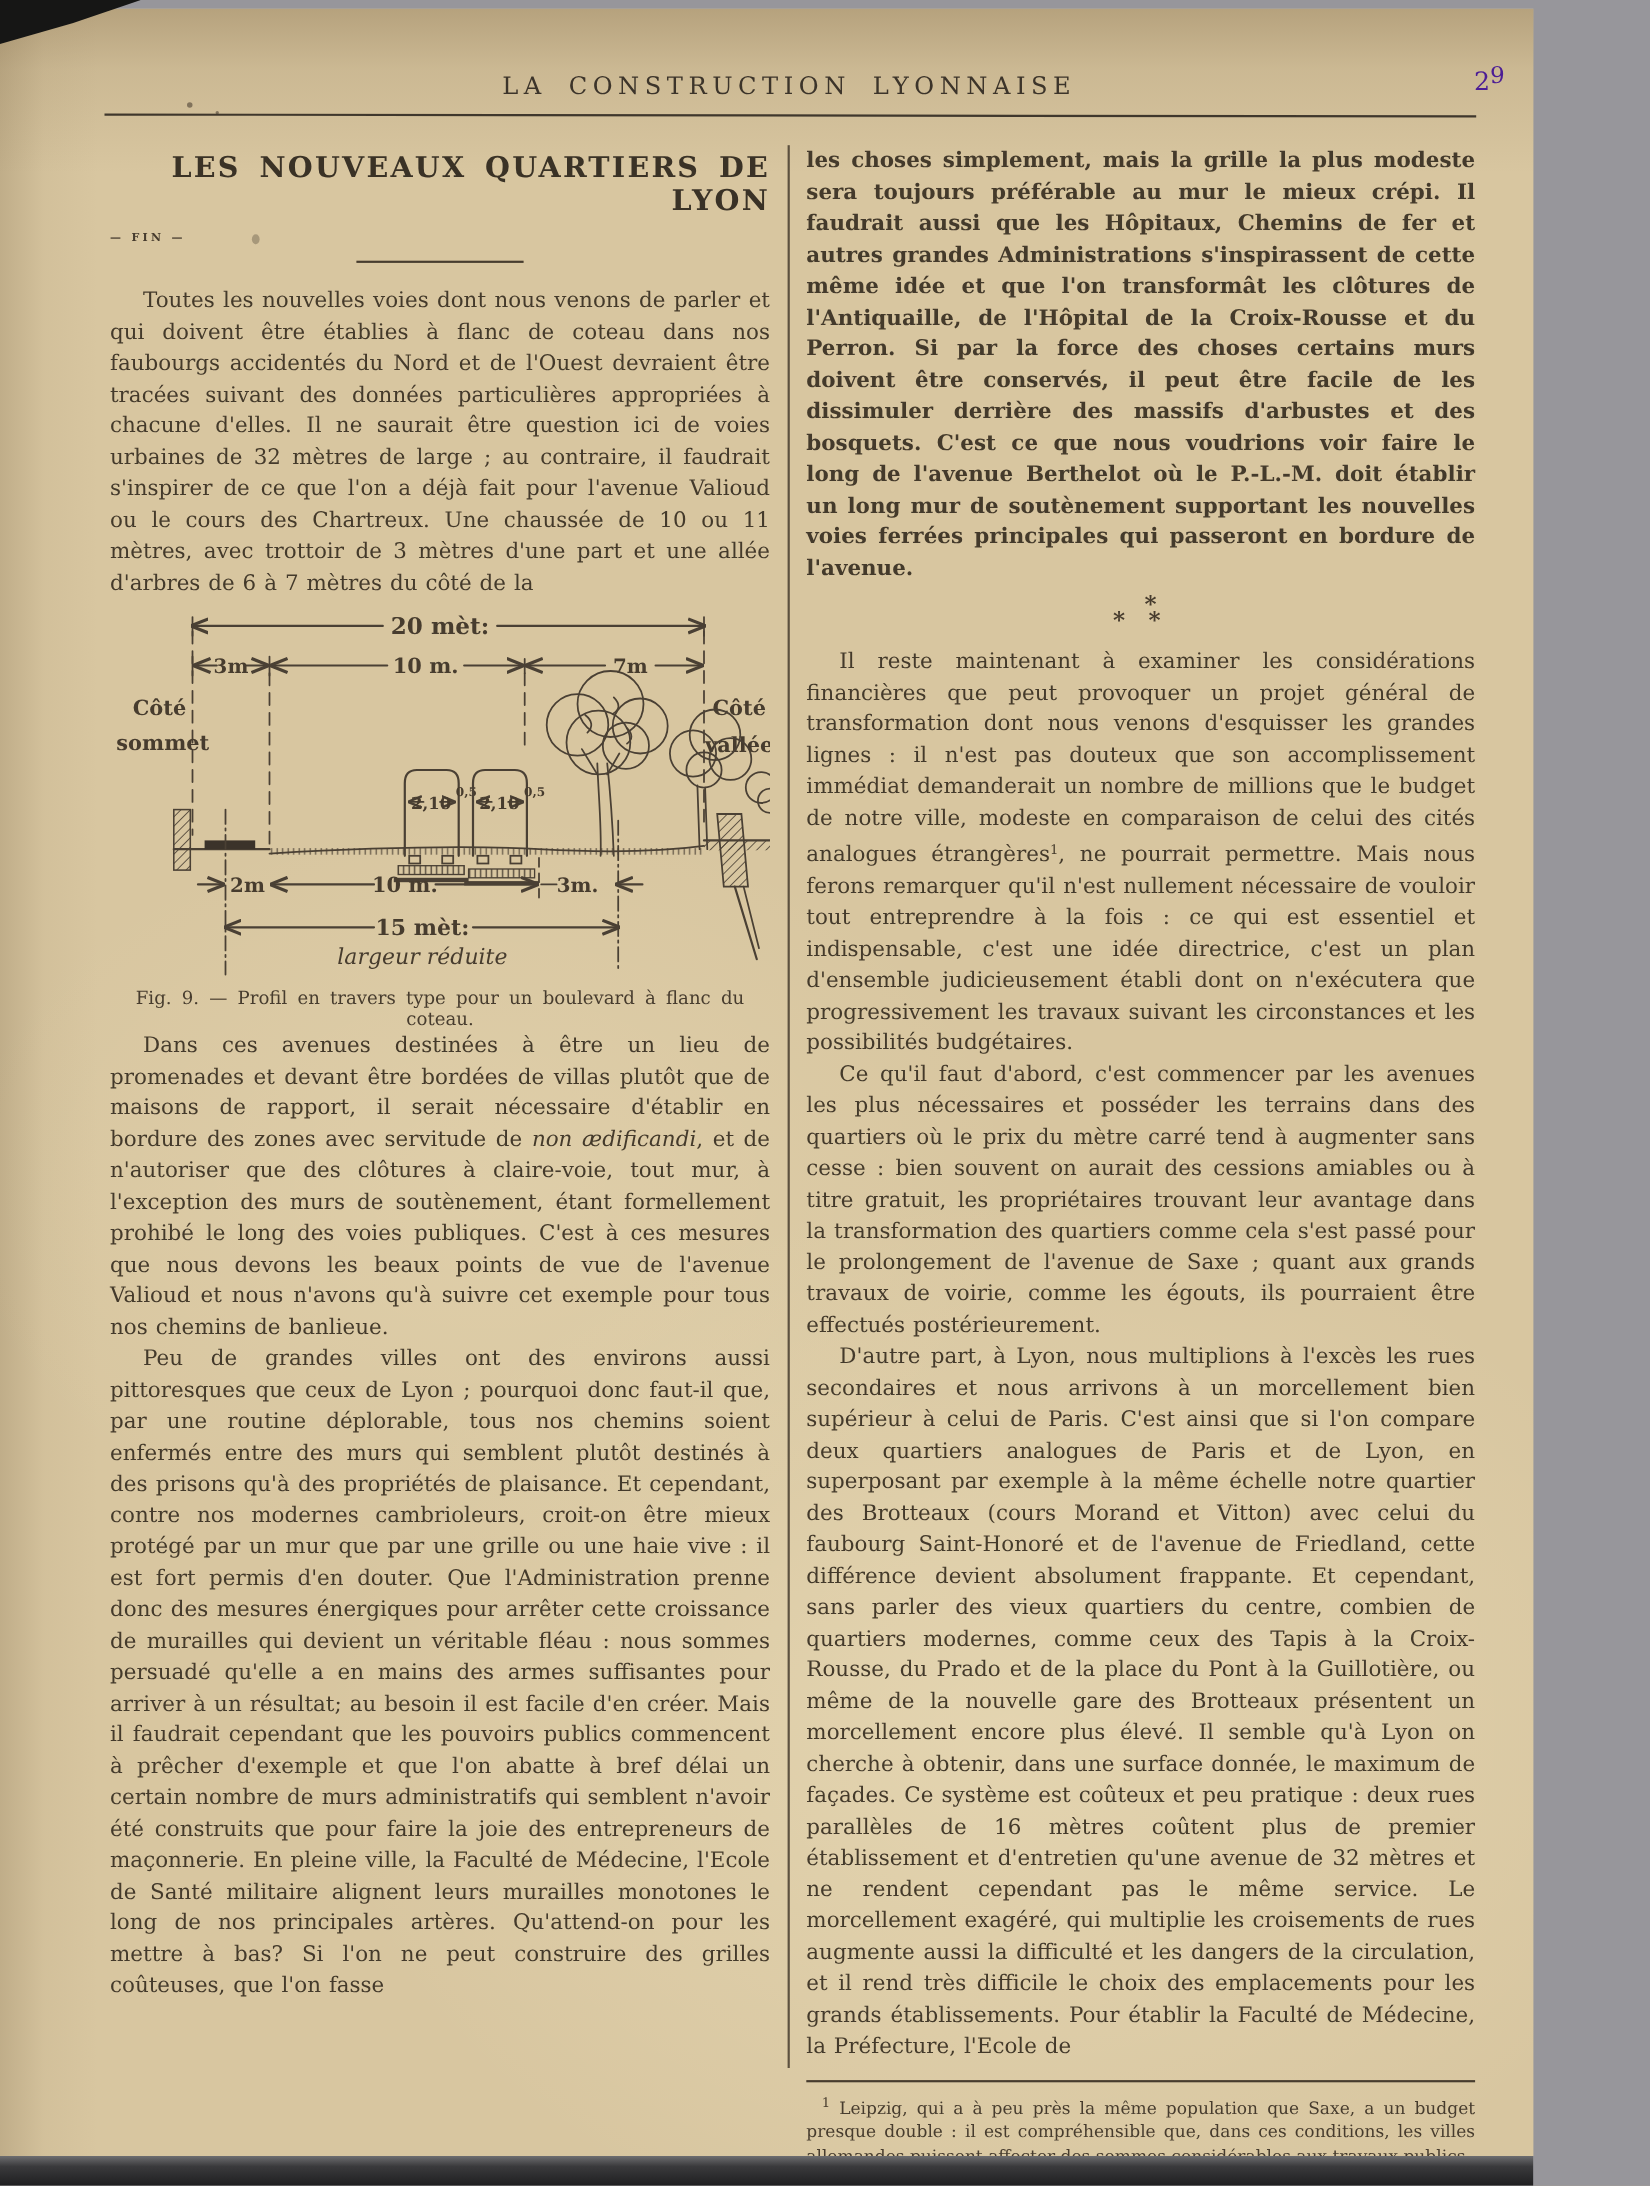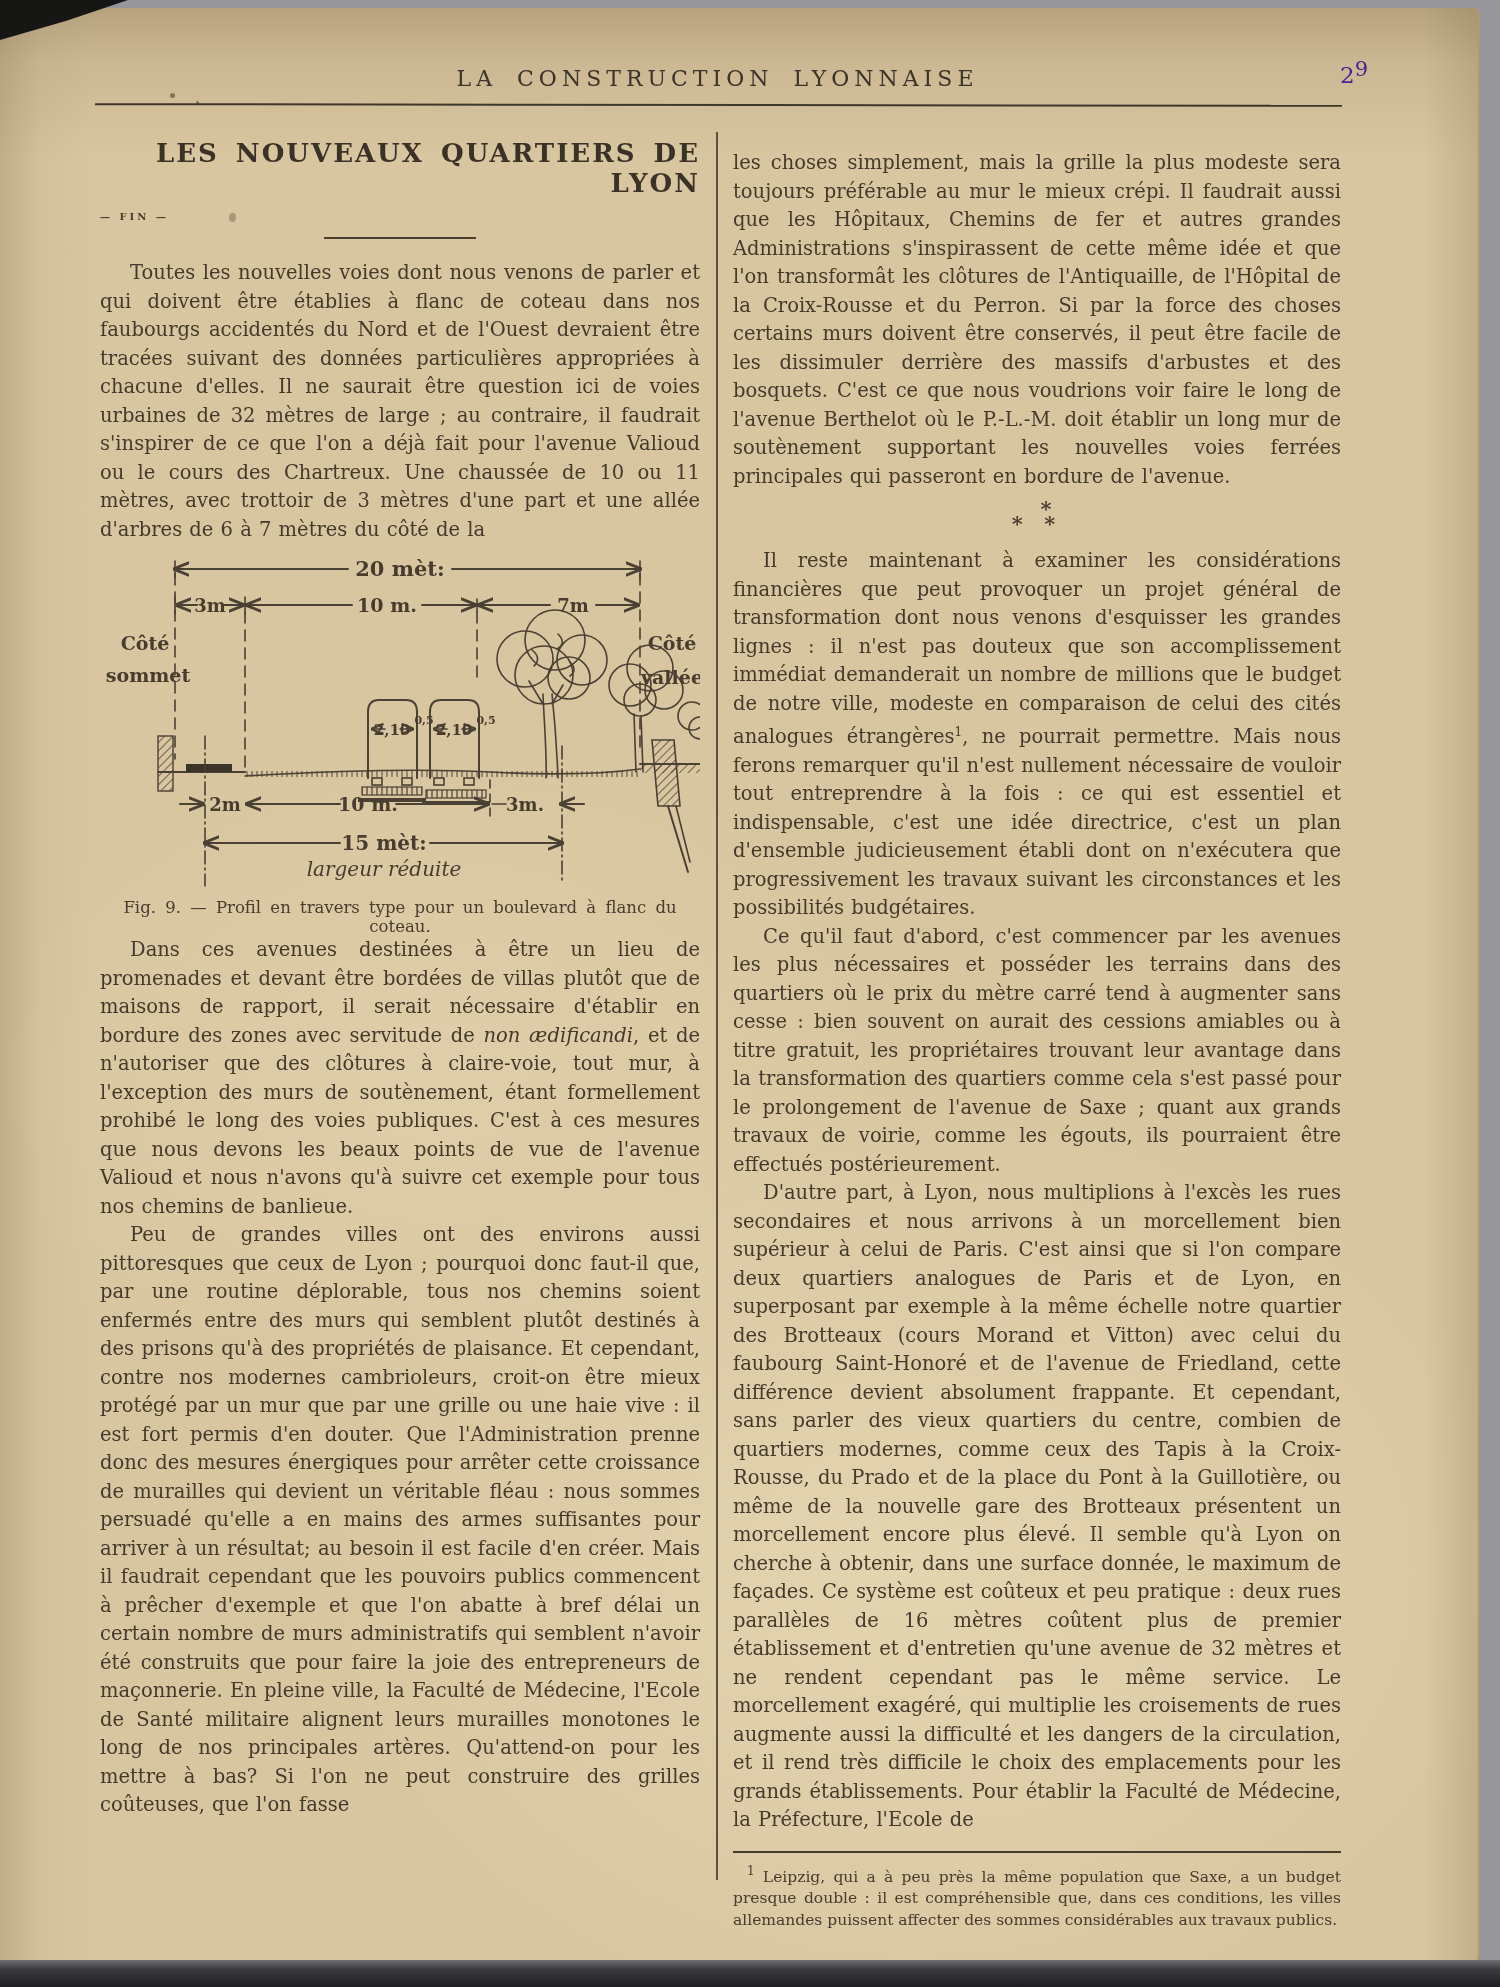--- a/index.html
+++ b/index.html
@@ -1,16 +1,16 @@
 <!DOCTYPE html>
 <html><head>
 <meta charset="utf-8">
 <style>
   html,body{margin:0;padding:0;background:#97969b;}
-  #stage{position:relative;width:1500px;height:1987px;overflow:hidden;
+  #stage{position:relative;width:1394px;height:1987px;overflow:hidden;
          font-family:"DejaVu Serif","Liberation Serif",serif;color:#453a2b;}
   
   #paper{position:absolute;left:0;top:8px;width:1478px;height:1952px;
     background:
       radial-gradient(ellipse 900px 700px at 62% 80%, rgba(255,246,214,0.30), transparent 70%),
       radial-gradient(ellipse 700px 500px at 30% 55%, rgba(255,244,210,0.18), transparent 70%),
       linear-gradient(180deg, rgba(110,86,52,0.32) 0px, rgba(110,86,52,0.12) 55px, rgba(110,86,52,0.0) 150px),
       linear-gradient(90deg, rgba(105,85,55,0.22) 0px, rgba(105,85,55,0.05) 40px, transparent 90px),
       linear-gradient(270deg, rgba(105,85,55,0.20) 0px, transparent 55px),
       #d8c6a0;
@@ -47,21 +47,21 @@
   
   #figure-wrap{margin-top:10px;}
   #figure-svg{display:block;width:600px;height:335px;}
   .fig-stroke{stroke:#4a4034;fill:none;stroke-width:2;stroke-linecap:round;}
   .fig-thin{stroke:#4a4034;fill:none;stroke-width:1.6;stroke-linecap:round;}
   .fig-label{font-family:"DejaVu Serif",serif;font-weight:700;fill:#473c2e;}
   .fig-italic{font-family:"DejaVu Serif",serif;font-style:italic;fill:#473c2e;}
   #figure-caption{margin-top:9px;text-align:center;font-size:16.5px;word-spacing:4px;color:#473c2e;}
   #left-p2{margin-top:24px;}
   
-  #right-p1{margin-top:19px;}
+  #right-p1{margin-top:2px;font-weight:bold;}
   #asterisk-separator{text-align:center;line-height:15px;font-size:21px;font-weight:700;
     margin:10px 0 16px 0;color:#473c2e;}
   #asterisk-separator .top-star{display:inline-block;transform:translateX(9px);}
   #asterisk-separator .bottom-stars{letter-spacing:7px;}
   #footnote-rule{width:100%;height:2px;background:#473c2e;margin:16px 0 8px 0;}
   #footnote{margin:0;font-size:15.5px;line-height:21.5px;text-align:justify;text-indent:14px;
     color:#473c2e;}
 </style>
 </head>
 <body>

